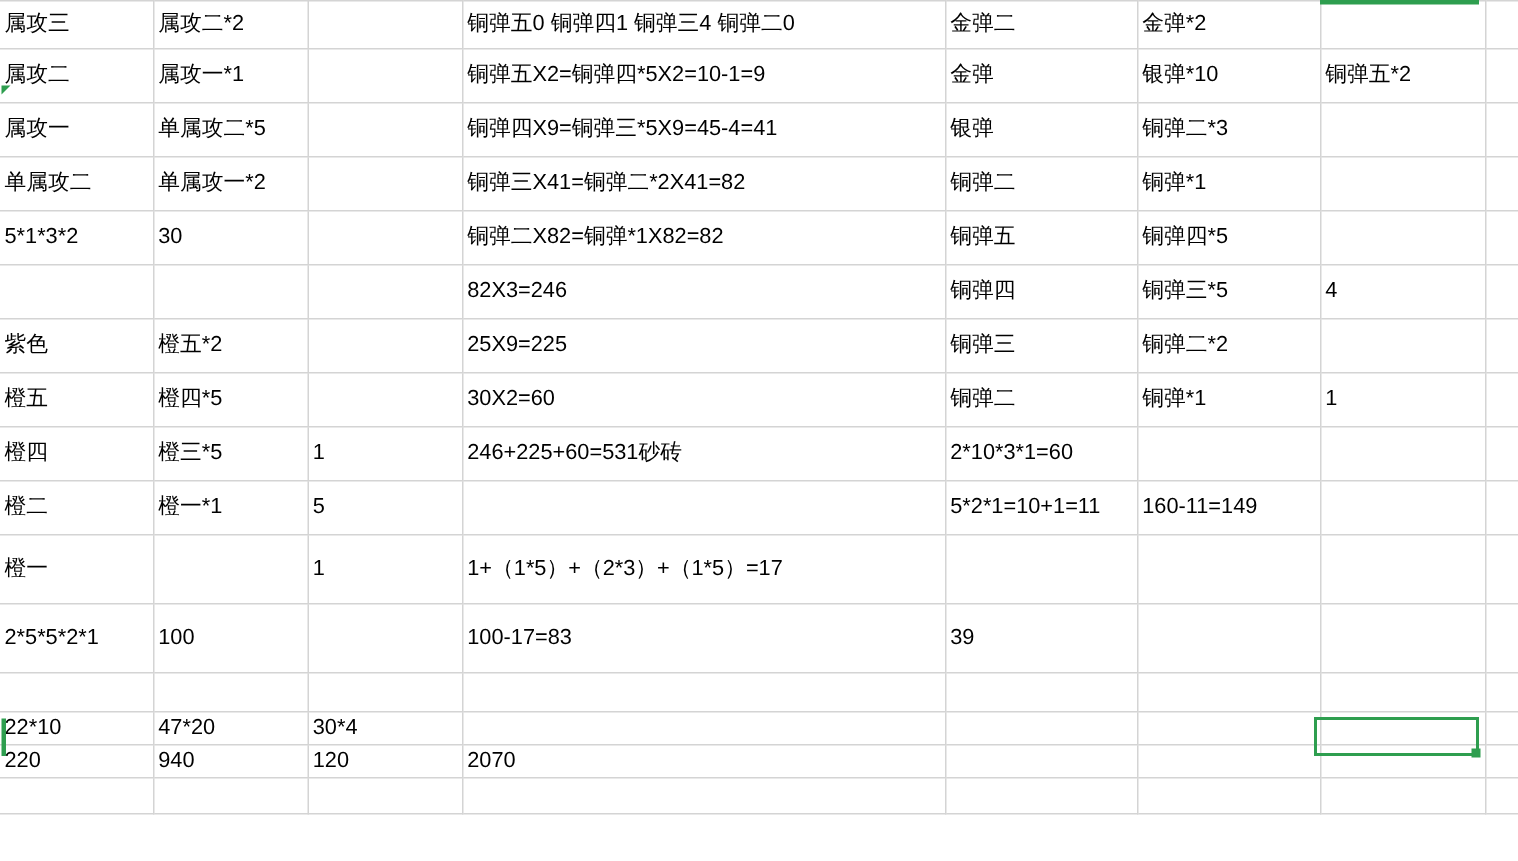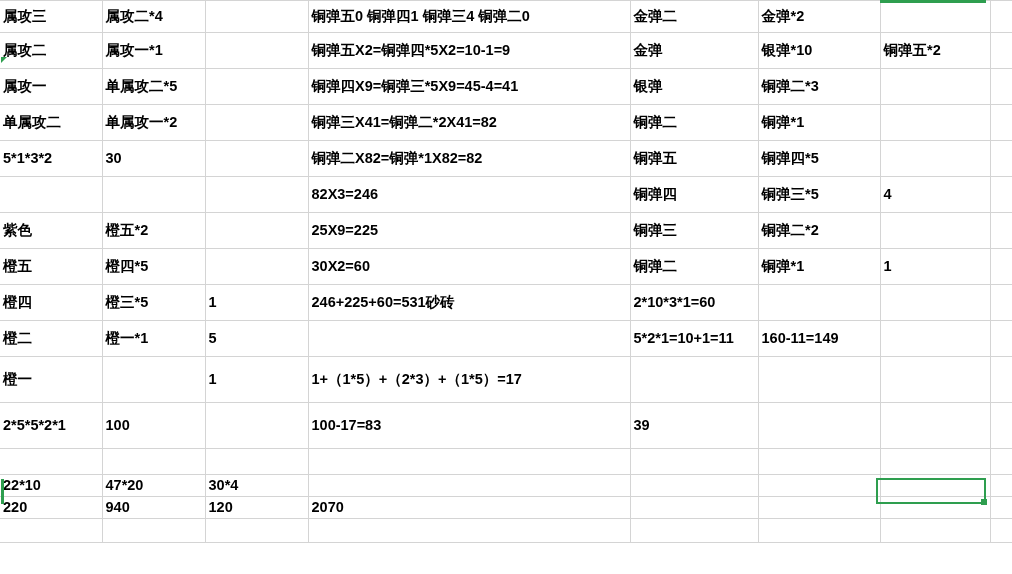--- a/index.html
+++ b/index.html
@@ -10,21 +10,20 @@
   body {
     font-family: "Liberation Sans", "DejaVu Sans", sans-serif;
     -webkit-font-smoothing: antialiased;
   }
   #sheet {
     position: relative;
     width: 1012px;
     height: 574px;
     overflow: hidden;
     background: #ffffff;
-    font-weight: bold;
   }
   table.grid {
     border-collapse: collapse;
     table-layout: fixed;
     width: 1012px;
   }
   table.grid td {
     border-right: 1px solid #d4d4d4;
     border-bottom: 1px solid #d4d4d4;
     padding: 0 3px;
@@ -117,21 +116,21 @@
         <col style="width:103px">
       <col style="width:322px">
         <col style="width:128px">
         <col style="width:122px">
       <col style="width:110px">
         <col style="width:22px">
     </colgroup>
     <tbody id="grid-body">
         <tr class="r-top" style="height: 32px;">
           <td class="txt">属攻三</td>
-          <td class="txt">属攻二*4</td>
+          <td class="txt">属攻二*2</td>
           <td class="txt"></td>
           <td class="txt spill">铜弹五0 铜弹四1 铜弹三4 铜弹二0</td>
           <td class="txt">金弹二</td>
           <td class="txt">金弹*2</td>
           <td class="txt"></td>
           <td class="txt"></td>
         </tr>
         <tr style="height: 36px;">
           <td class="txt">属攻二</td>
           <td class="txt">属攻一*1</td>

